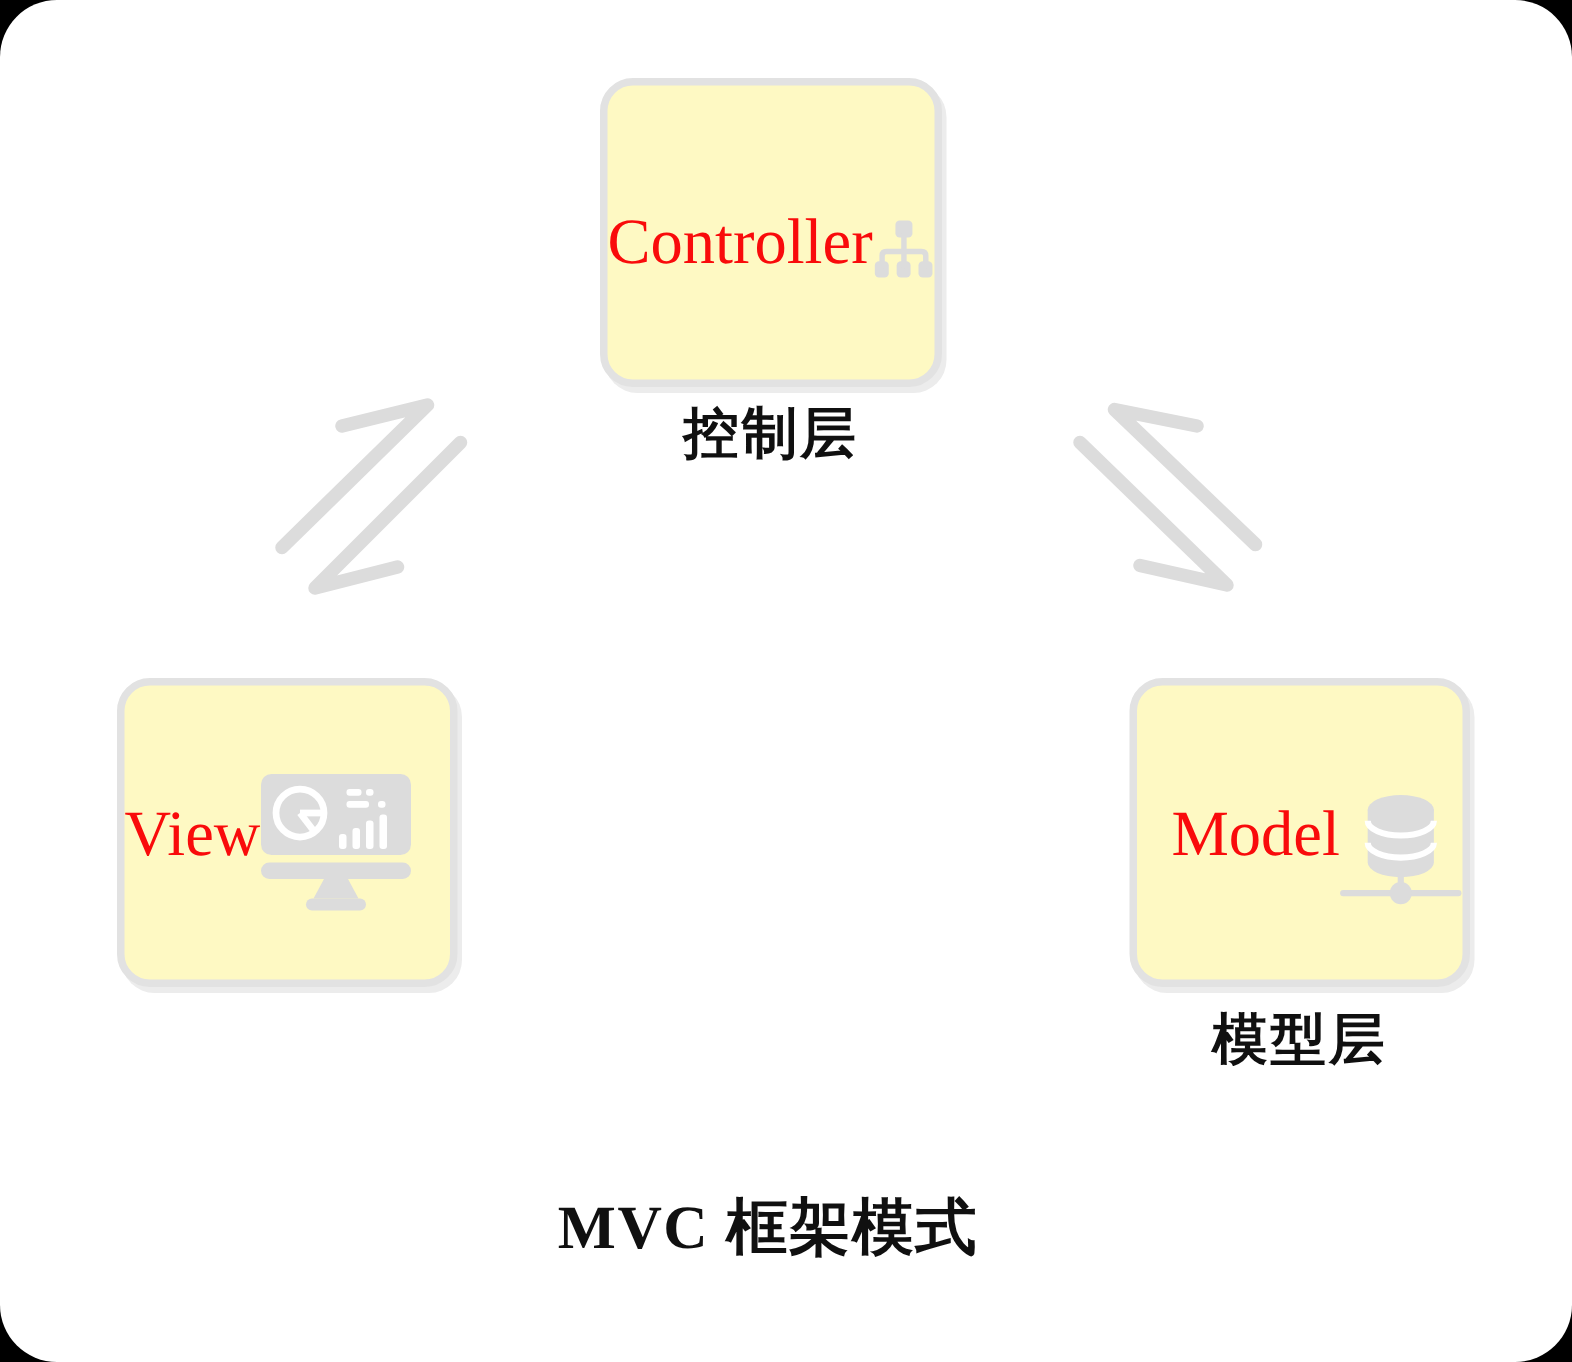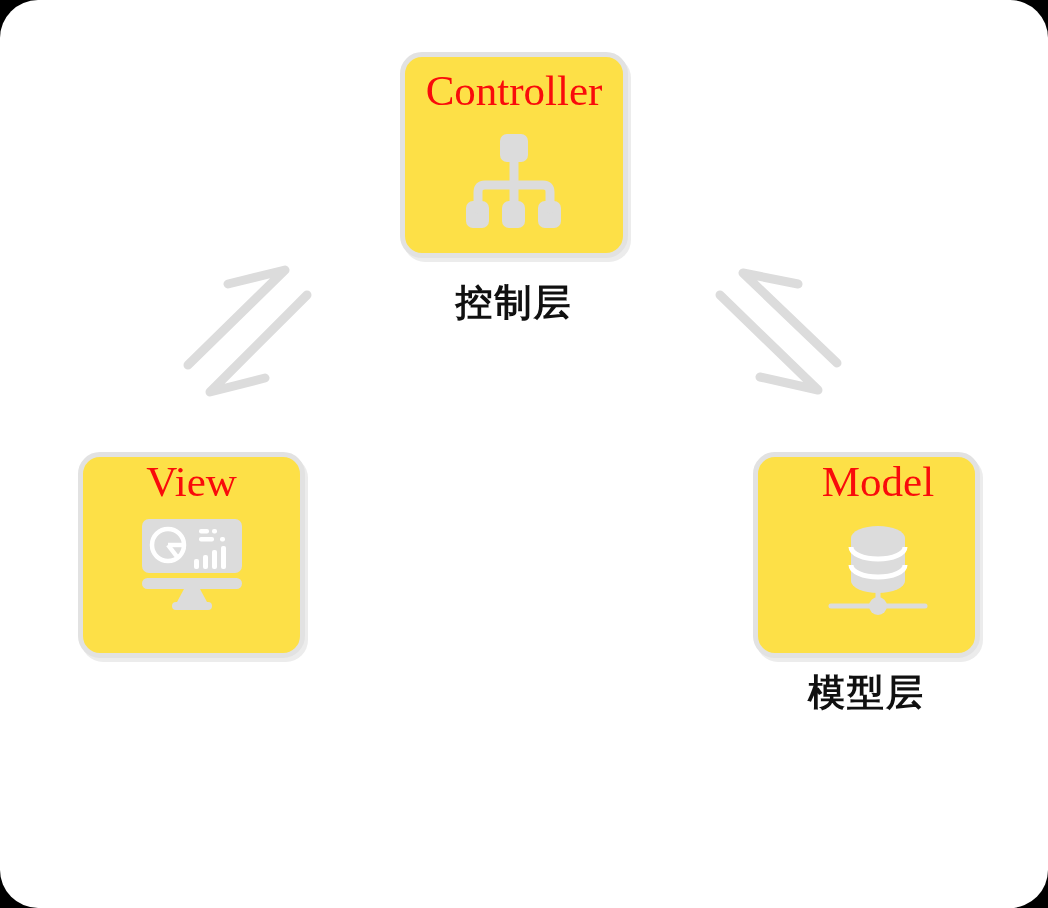--- a/index.html
+++ b/index.html
@@ -25,26 +25,26 @@
     position: absolute;
     left: 0;
     top: 0;
     width: 1048px;
     height: 908px;
     pointer-events: none;
   }
   .card {
     position: absolute;
     box-sizing: border-box;
-    background: #fde047;
+    background: #fef9c3;
     border: 5px solid #e2e2e2;
     border-radius: 22px;
     box-shadow: 3px 4px 0 #ececec;
     display: flex;
-    flex-direction: column;
+    flex-direction: row;
     align-items: center;
   }
   .card-controller { left: 400px; top: 52px;  width: 228px; height: 206px; }
   .card-view       { left: 78px;  top: 452px; width: 227px; height: 206px; }
   .card-model      { left: 753px; top: 452px; width: 227px; height: 206px; padding-left: 23px; }
 
   .card-label {
     color: #f90b0b;
     font-size: 43px;
     line-height: 1;
@@ -61,21 +61,21 @@
 
   .caption {
     position: absolute;
     text-align: center;
     font-size: 37px;
     font-weight: bold;
     color: #101010;
     letter-spacing: 2px;
     white-space: nowrap;
   }
-  .caption-controller { left: 400px; top: 278px; width: 228px; }
+  .caption-controller { left: 400px; top: 264px; width: 228px; }
   .caption-view       { left: 78px;  top: 668px; width: 227px; }
   .caption-model      { left: 753px; top: 668px; width: 227px; }
 
   .diagram-title {
     position: absolute;
     left: 0;
     top: 791px;
     width: 1024px;
     text-align: center;
     font-size: 41px;
@@ -159,14 +159,15 @@
         </g>
         <g stroke="#dcdcdc" stroke-width="5" fill="none" stroke-linecap="round">
           <path d="M50,68 V80"></path>
           <path d="M3,81 H97"></path>
         </g>
         <circle cx="50" cy="81" r="9" fill="#dcdcdc"></circle>
       </svg>
     </div>
     <div class="caption caption-model">模型层</div>
 
+    <div class="diagram-title">MVC 框架模式</div>
   </div>
 </div>
 
 </body></html>

